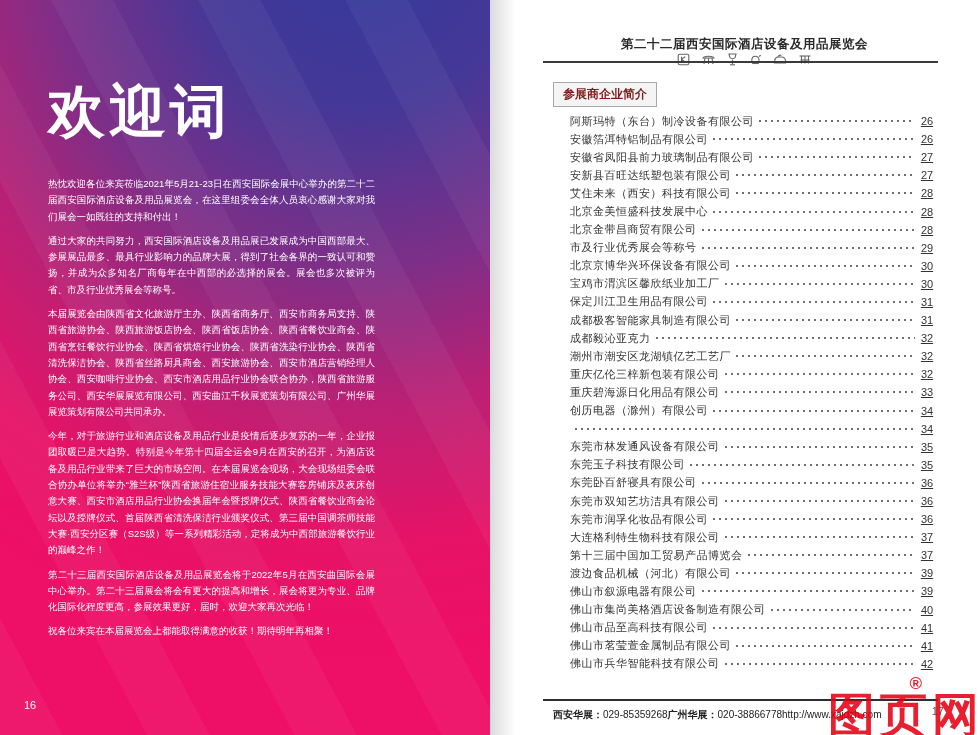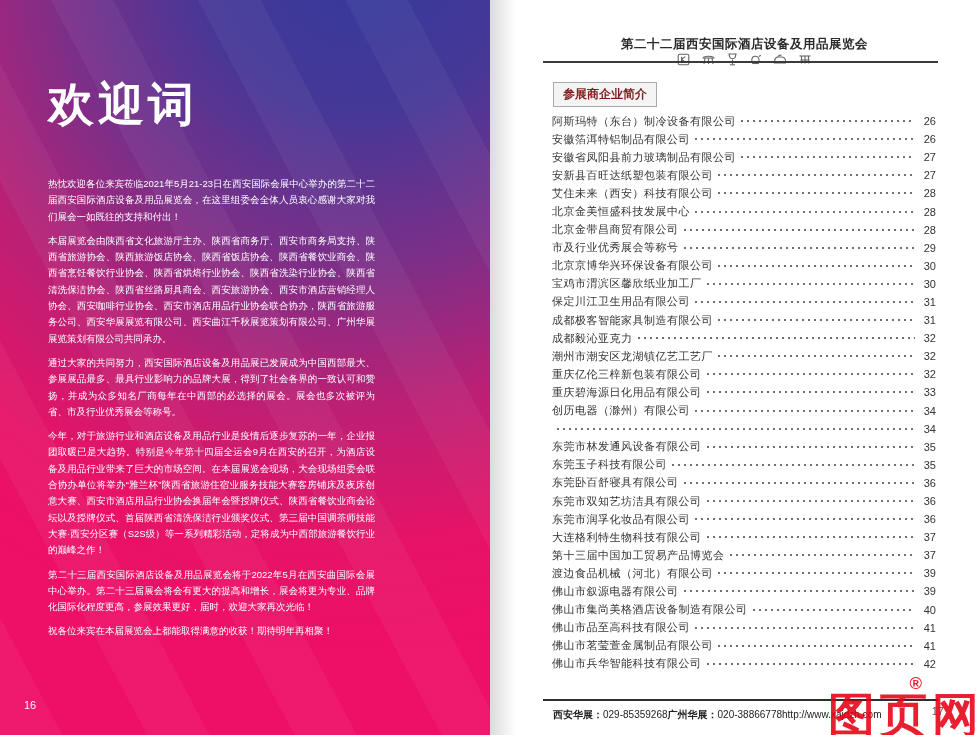--- a/index.html
+++ b/index.html
@@ -7,21 +7,21 @@
     font-family:"Liberation Sans","DejaVu Sans",sans-serif; }
   .book { position:relative; width:980px; height:735px; background:#fff; }
 
   
   .left-page { position:absolute; left:0; top:0; width:490px; height:735px;
     background:
       repeating-linear-gradient(62deg, rgba(255,255,255,0.045) 0 55px, rgba(255,255,255,0) 55px 130px),
       radial-gradient(150% 105% at 74% -8%,
         #333a9d 0%, #453897 22%, #7c2f88 42%, #bb2074 60%, #e61367 78%, #ee0f66 93%);
     color:#fff; }
-  .lp-title { position:absolute; left:48px; top:74px; font-size:46px; font-weight:900;
+  .lp-title { position:absolute; left:48px; top:74px; font-size:57px; font-weight:900;
     letter-spacing:4px; color:#fff; }
   .lp-paras { position:absolute; left:48px; top:176px; width:328px; height:505px;
     overflow:hidden; }
   .lp-paras p { font-size:9.5px; line-height:16.3px; text-align:justify;
     color:#fff; margin:0 1px 8px 0; }
   .pg-left { position:absolute; left:24px; top:699px; font-size:11px; color:#fff; }
 
   
   .right-page { position:absolute; left:490px; top:0; width:490px; height:735px; background:#fff; }
   .spine-shadow { position:absolute; left:0; top:0; width:26px; height:735px;
@@ -32,28 +32,28 @@
   .rp-title { font-size:12.5px; font-weight:bold; color:#2b2b2b; letter-spacing:0.5px;
     white-space:nowrap; }
   .rp-icons { display:flex; gap:11px; align-items:center; }
   .rp-icons svg { display:block; }
   .rp-rule { position:absolute; left:53px; right:42px; top:61px; height:2px; background:#3a3a3a; }
 
   .section-label { position:absolute; left:63px; top:82px; display:inline-block;
     border:1px solid #a9a9a9; background:#f4f4f4; padding:3px 9px;
     font-size:12px; font-weight:bold; color:#7f1d1d; }
 
-  .toc { position:absolute; left:62px; right:44px; top:112px; }
+  .toc { position:absolute; left:80px; right:44px; top:112px; }
   .toc-row { display:flex; align-items:center; height:18.1px; font-size:11px; color:#333;
     white-space:nowrap; }
   .toc-name { flex:0 1 auto; overflow:hidden; letter-spacing:0.5px; }
   .toc-leader { flex:1 0 10px; height:12px; margin:0 3px;
     background-image:radial-gradient(circle, #707070 0.9px, rgba(0,0,0,0) 1.3px);
     background-size:6px 12px; background-repeat:repeat-x; background-position:0 58%; }
-  .toc-page { flex:0 0 auto; width:18px; text-align:right; color:#333; }
+  .toc-page { flex:0 0 auto; width:18px; text-align:center; color:#333;text-decoration:underline; }
 
   .foot-rule { position:absolute; left:53px; right:42px; top:699px; height:2px; background:#2e2e2e; }
   .rp-footer { position:absolute; left:63px; right:44px; top:708px; display:flex;
     justify-content:flex-start; align-items:baseline; font-size:10px; color:#222;
     white-space:nowrap; }
   .rp-footer .lbl { font-weight:bold; }
   .pg-right { position:absolute; right:36px; top:705px; font-size:11px; color:#555;margin-left:24px; }
 
   
   .watermark { position:absolute; right:-4px; bottom:-12px; z-index:5; pointer-events:none; }
@@ -63,22 +63,22 @@
 </style>
 </head>
 <body>
 
 <div class="book">
 
   <section class="left-page">
     <h1 class="lp-title">欢迎词</h1>
     <div class="lp-paras">
         <p>热忱欢迎各位来宾莅临2021年5月21-23日在西安国际会展中心举办的第二十二届西安国际酒店设备及用品展览会，在这里组委会全体人员衷心感谢大家对我们展会一如既往的支持和付出！</p>
+        <p>通过大家的共同努力，西安国际酒店设备及用品展已发展成为中国西部最大、参展展品最多、最具行业影响力的品牌大展，得到了社会各界的一致认可和赞扬，并成为众多知名厂商每年在中西部的必选择的展会。展会也多次被评为省、市及行业优秀展会等称号。</p>
         <p>本届展览会由陕西省文化旅游厅主办、陕西省商务厅、西安市商务局支持、陕西省旅游协会、陕西旅游饭店协会、陕西省饭店协会、陕西省餐饮业商会、陕西省烹饪餐饮行业协会、陕西省烘焙行业协会、陕西省洗染行业协会、陕西省清洗保洁协会、陕西省丝路厨具商会、西安旅游协会、西安市酒店营销经理人协会、西安咖啡行业协会、西安市酒店用品行业协会联合协办，陕西省旅游服务公司、西安华展展览有限公司、西安曲江千秋展览策划有限公司、广州华展展览策划有限公司共同承办。</p>
-        <p>通过大家的共同努力，西安国际酒店设备及用品展已发展成为中国西部最大、参展展品最多、最具行业影响力的品牌大展，得到了社会各界的一致认可和赞扬，并成为众多知名厂商每年在中西部的必选择的展会。展会也多次被评为省、市及行业优秀展会等称号。</p>
         <p>今年，对于旅游行业和酒店设备及用品行业是疫情后逐步复苏的一年，企业报团取暖已是大趋势。特别是今年第十四届全运会9月在西安的召开，为酒店设备及用品行业带来了巨大的市场空间。在本届展览会现场，大会现场组委会联合协办单位将举办“雅兰杯”陕西省旅游住宿业服务技能大赛客房铺床及夜床创意大赛、西安市酒店用品行业协会换届年会暨授牌仪式、陕西省餐饮业商会论坛以及授牌仪式、首届陕西省清洗保洁行业颁奖仪式、第三届中国调茶师技能大赛·西安分区赛（S2S级）等一系列精彩活动，定将成为中西部旅游餐饮行业的巅峰之作！</p>
         <p>第二十三届西安国际酒店设备及用品展览会将于2022年5月在西安曲国际会展中心举办。第二十三届展会将会有更大的提高和增长，展会将更为专业、品牌化国际化程度更高，参展效果更好，届时，欢迎大家再次光临！</p>
         <p>祝各位来宾在本届展览会上都能取得满意的收获！期待明年再相聚！</p>
       </div>
     <div class="pg-left">16</div>
   </section>
 
   <section class="right-page">
     <div class="spine-shadow"></div>
 

